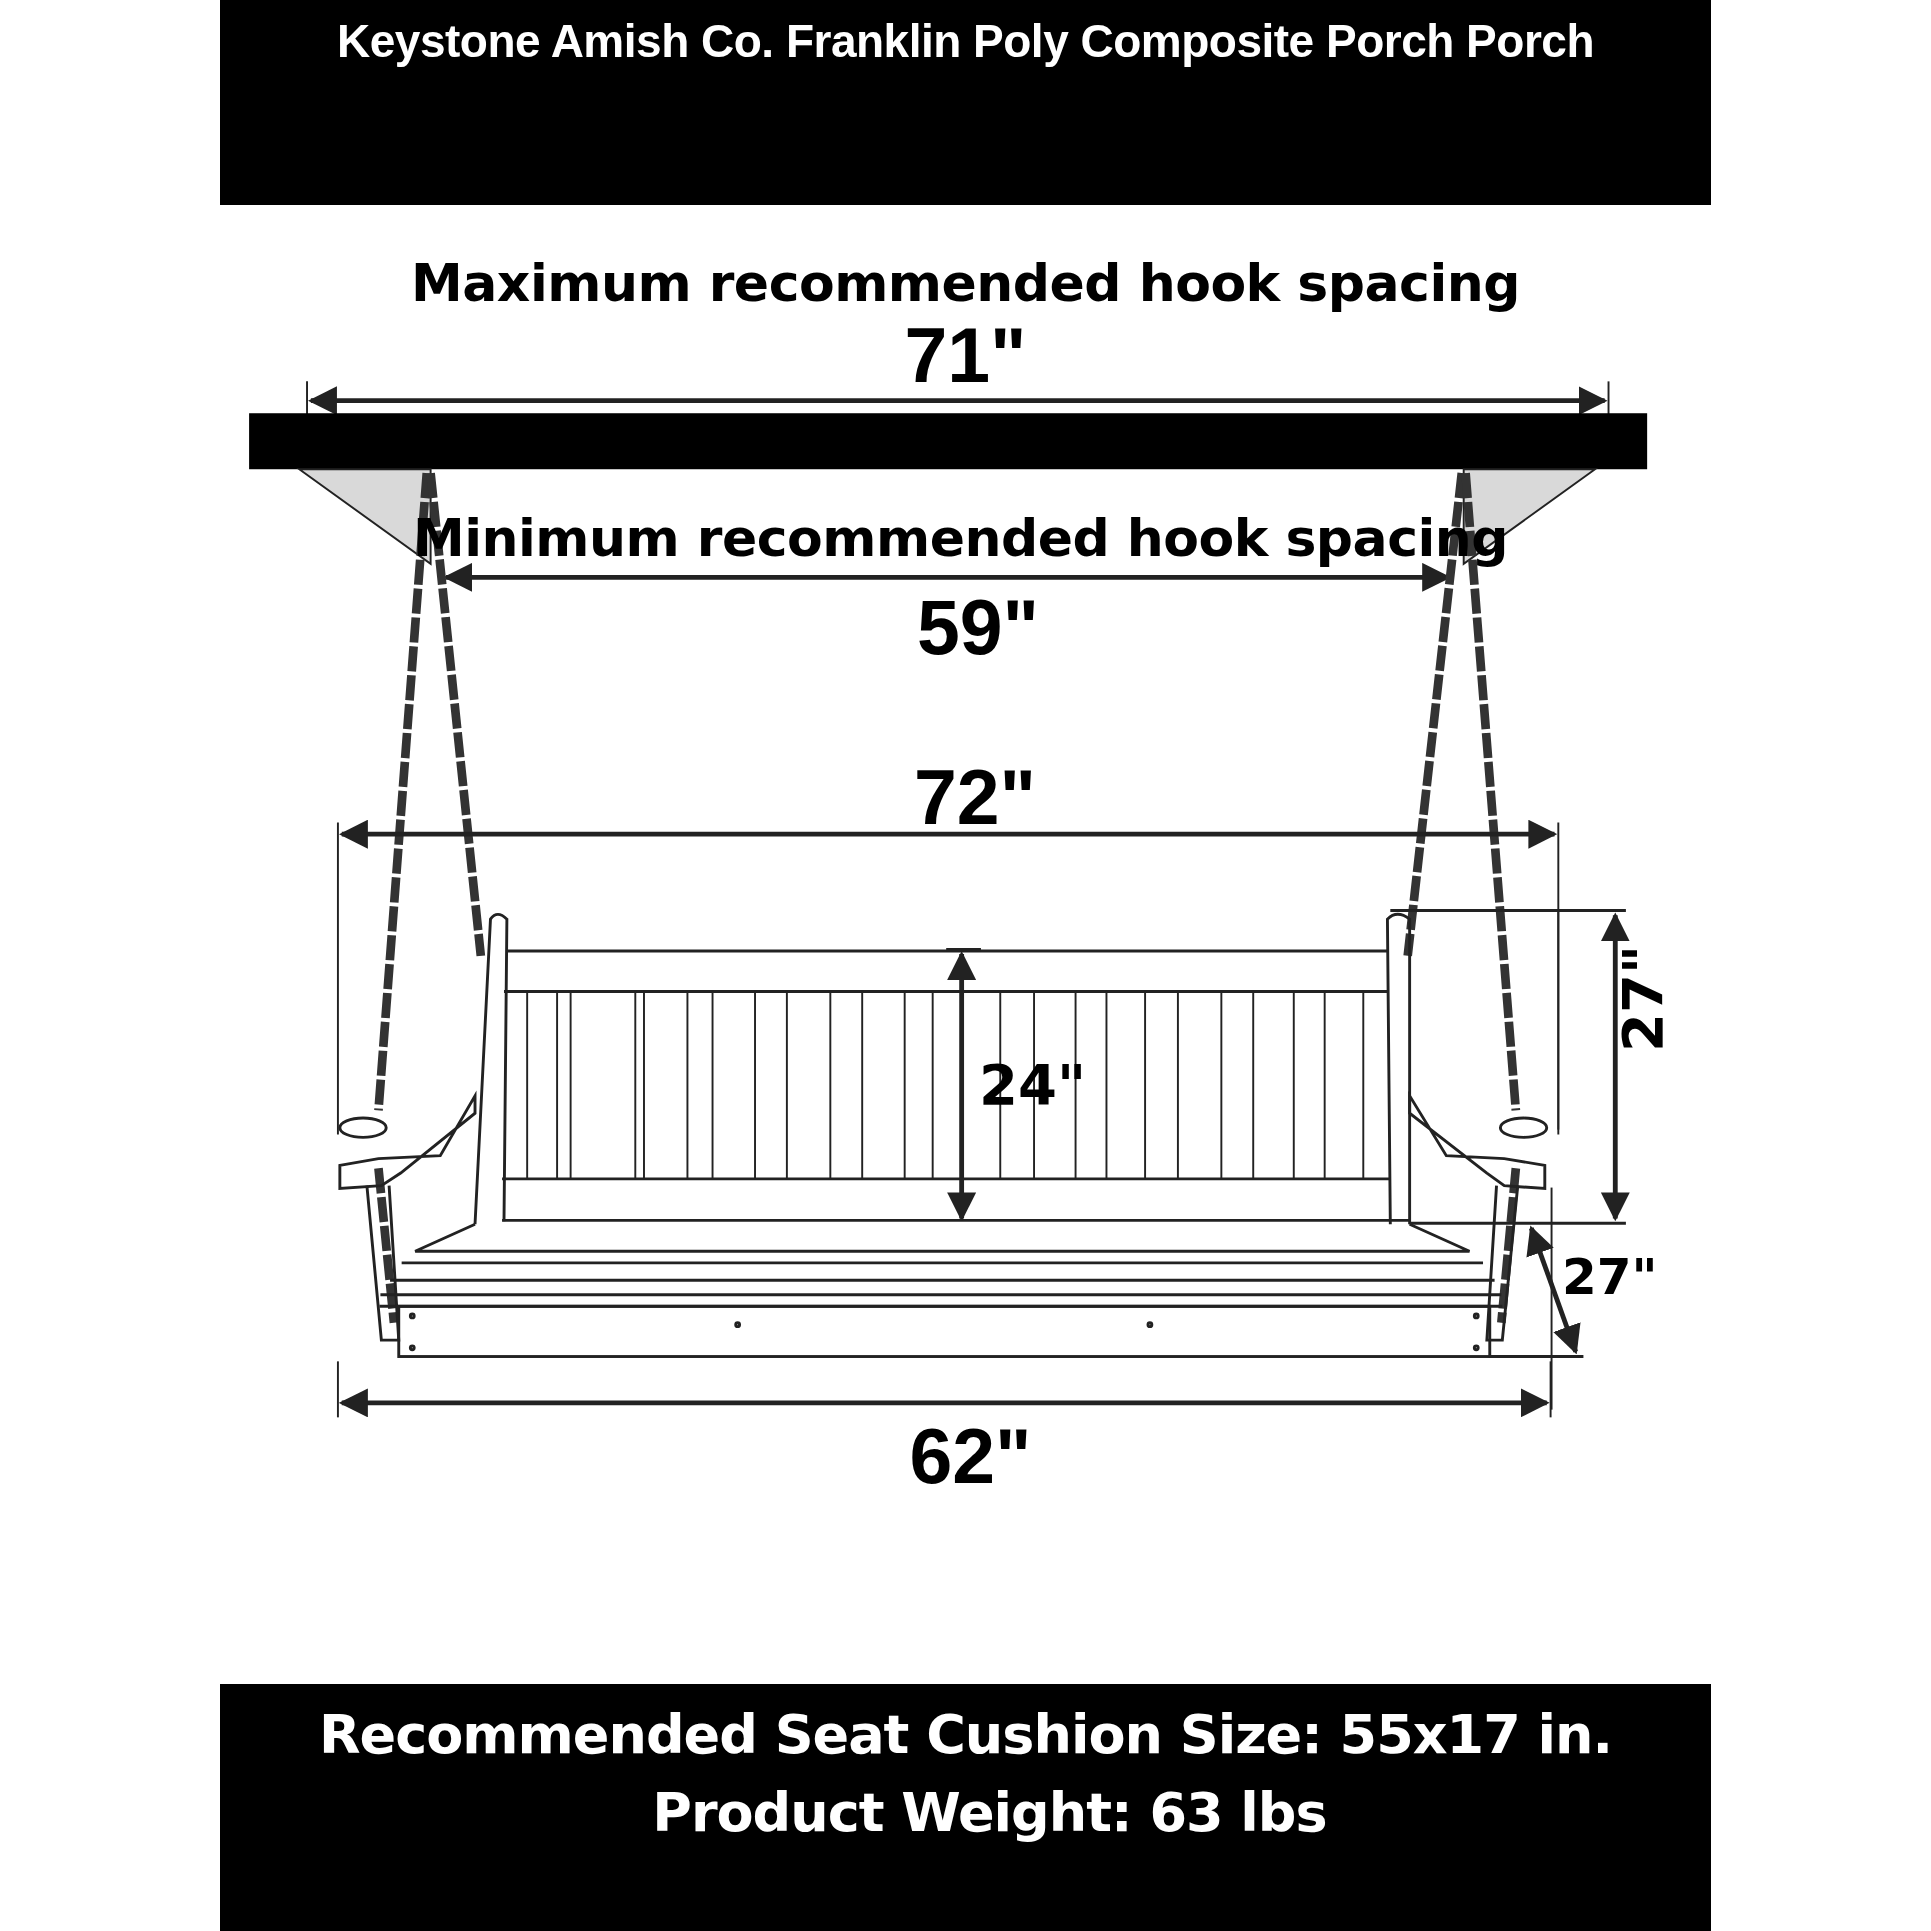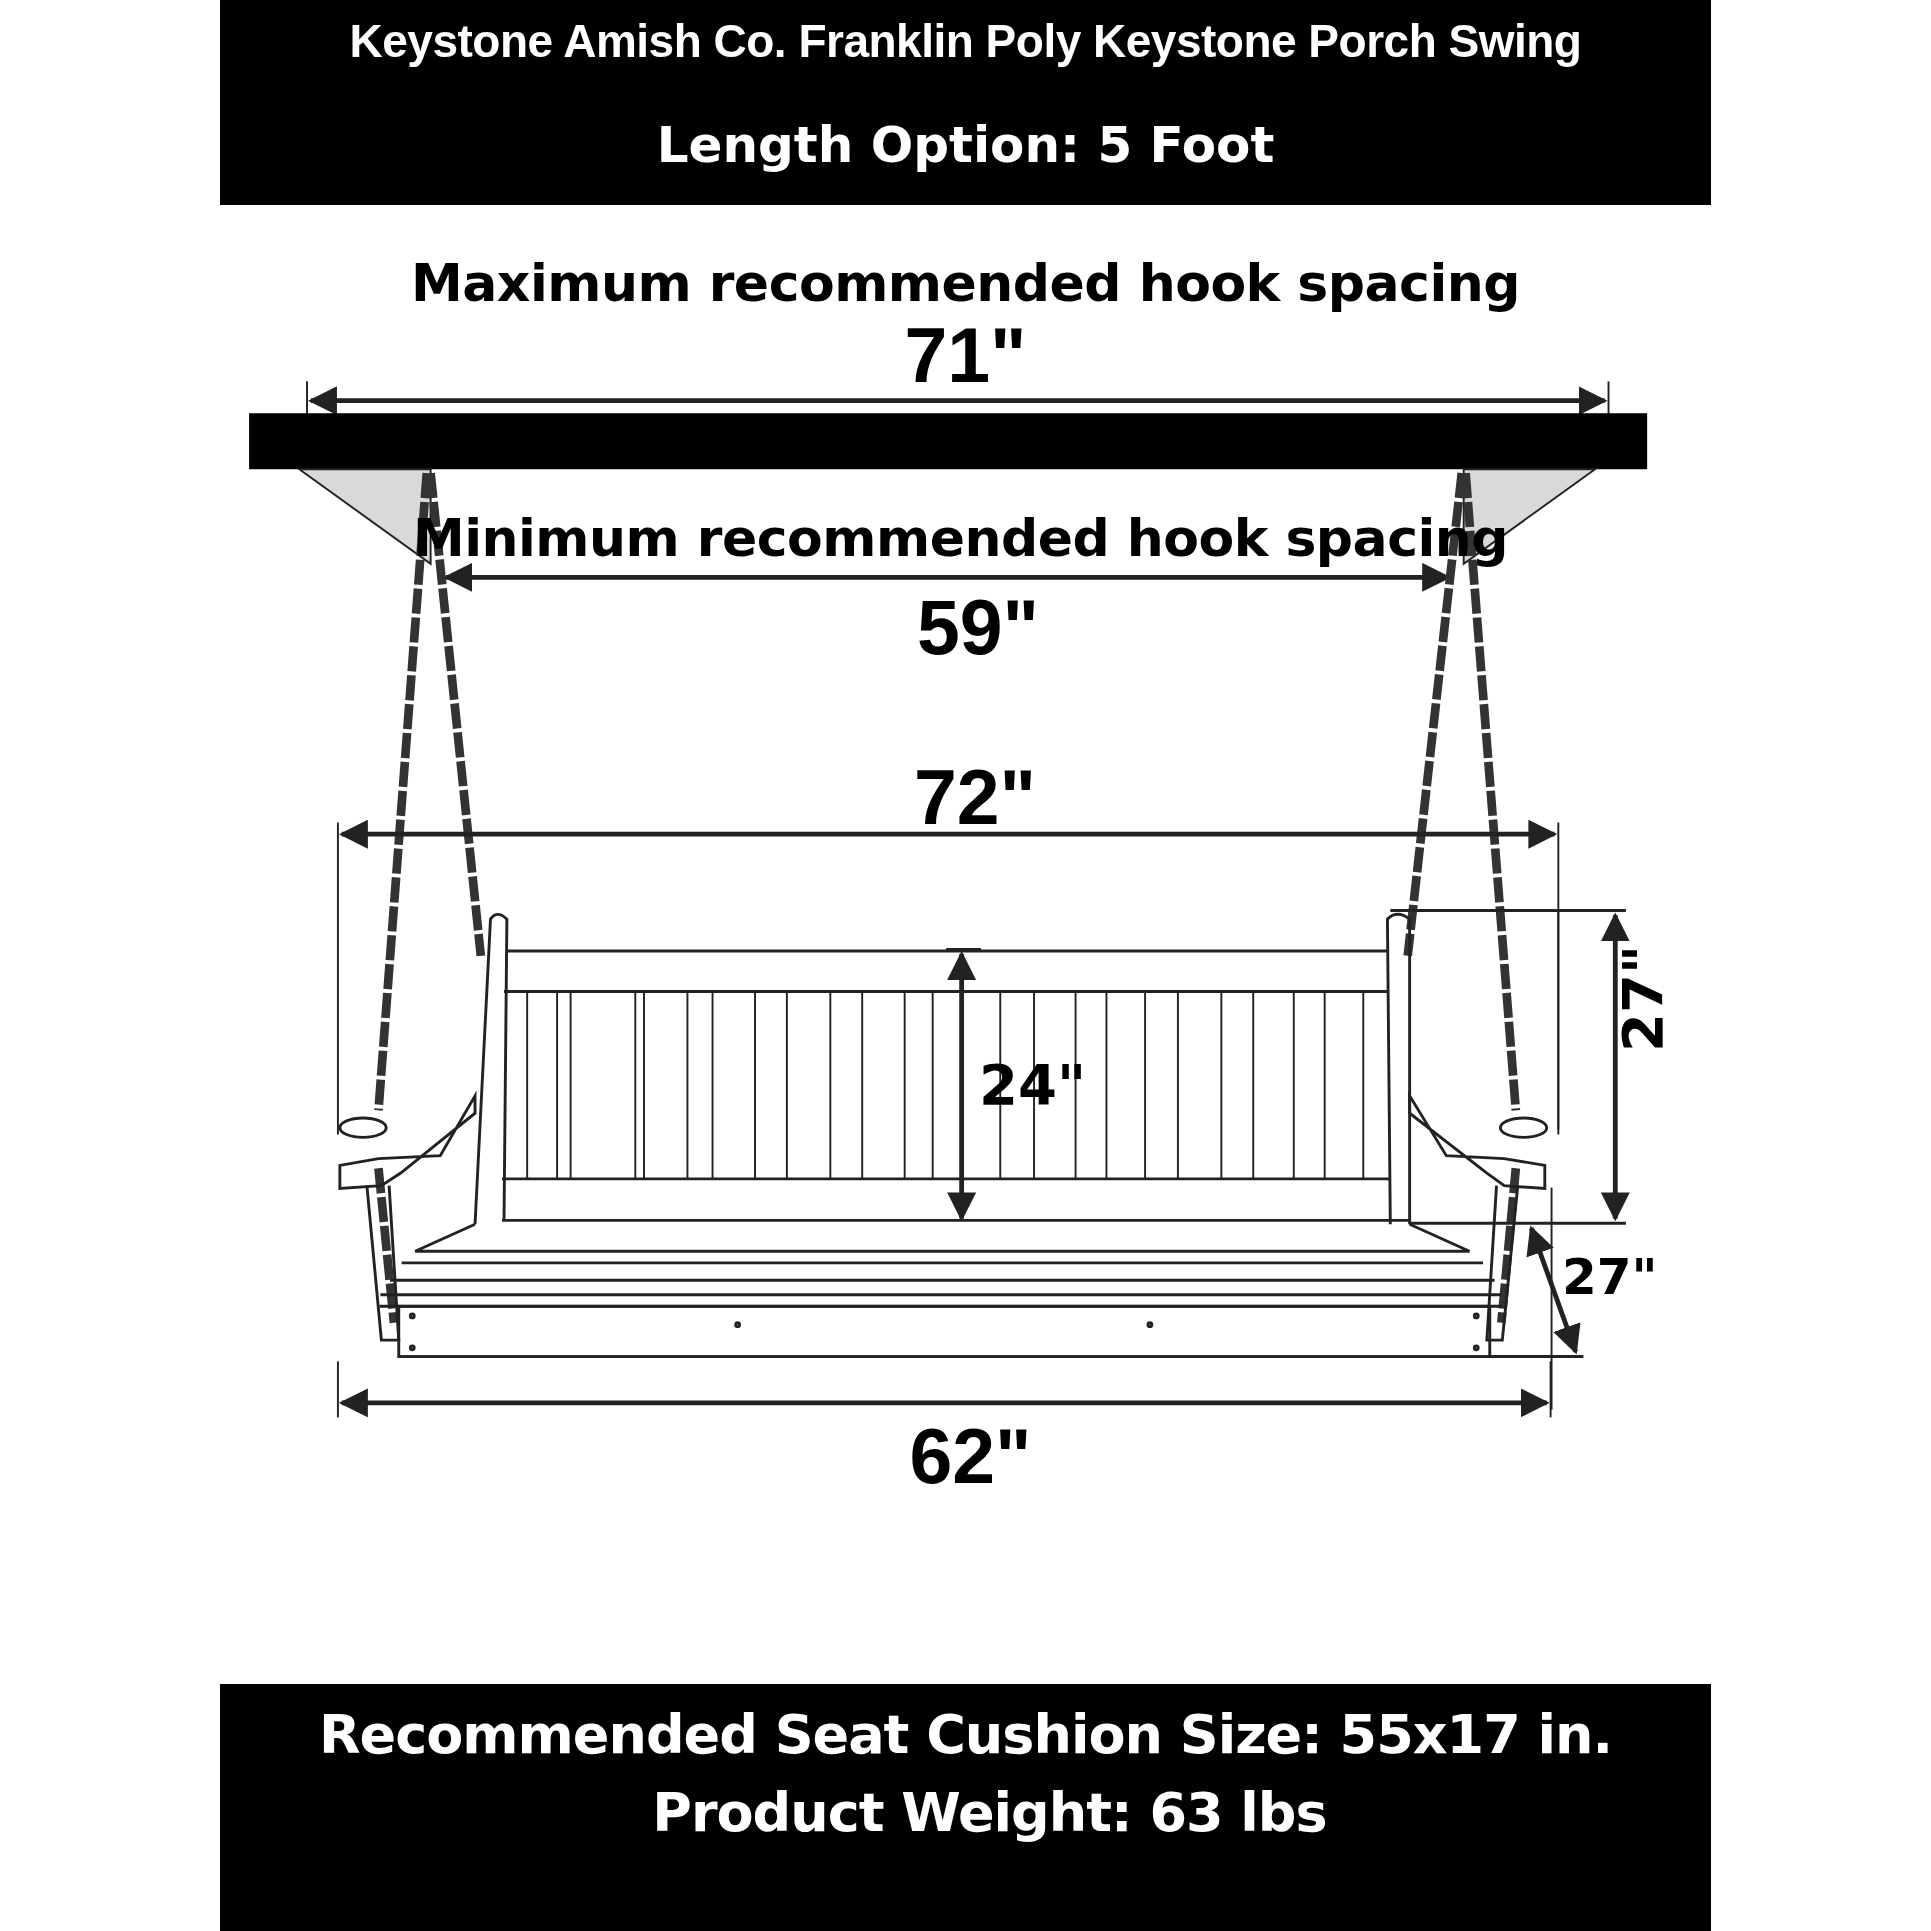--- a/index.html
+++ b/index.html
@@ -14,22 +14,21 @@
   .label { position:absolute; color:#000; font-weight:bold; text-align:center; white-space:nowrap; }
   .hook-label { font-family:"DejaVu Sans", sans-serif; font-size:52px; letter-spacing:-0.5px; }
   .dim { font-family:"Liberation Sans", sans-serif; font-size:77px; }
   .dim-sm { font-family:"DejaVu Sans", sans-serif; font-size:56px; }
   svg#diagram { position:absolute; left:0; top:0; }
 </style>
 </head>
 <body>
 
 <div id="top-banner" class="banner">
-  <div class="title">Keystone Amish Co. Franklin Poly Keystone Porch Swing</div>
-  <div class="subtitle">Length Option: 5 Foot</div>
+  <div class="title">Keystone Amish Co. Franklin Poly Composite Porch Porch</div>
 </div>
 
 <svg id="diagram" width="1931" height="1931" viewBox="0 0 2000 2000">
   <defs>
     <marker id="arr" viewBox="0 0 10 10" refX="9" refY="5" markerWidth="6" markerHeight="6" orient="auto-start-reverse">
       <path d="M0,0 L10,5 L0,10 z" fill="#222"></path>
     </marker>
     <pattern id="chain" x="0" y="0" width="14" height="30" patternUnits="userSpaceOnUse">
       <ellipse cx="7" cy="15" rx="5" ry="13" fill="none" stroke="#333" stroke-width="2"></ellipse>
       <line x1="7" y1="8" x2="7" y2="22" stroke="#333" stroke-width="2"></line>

